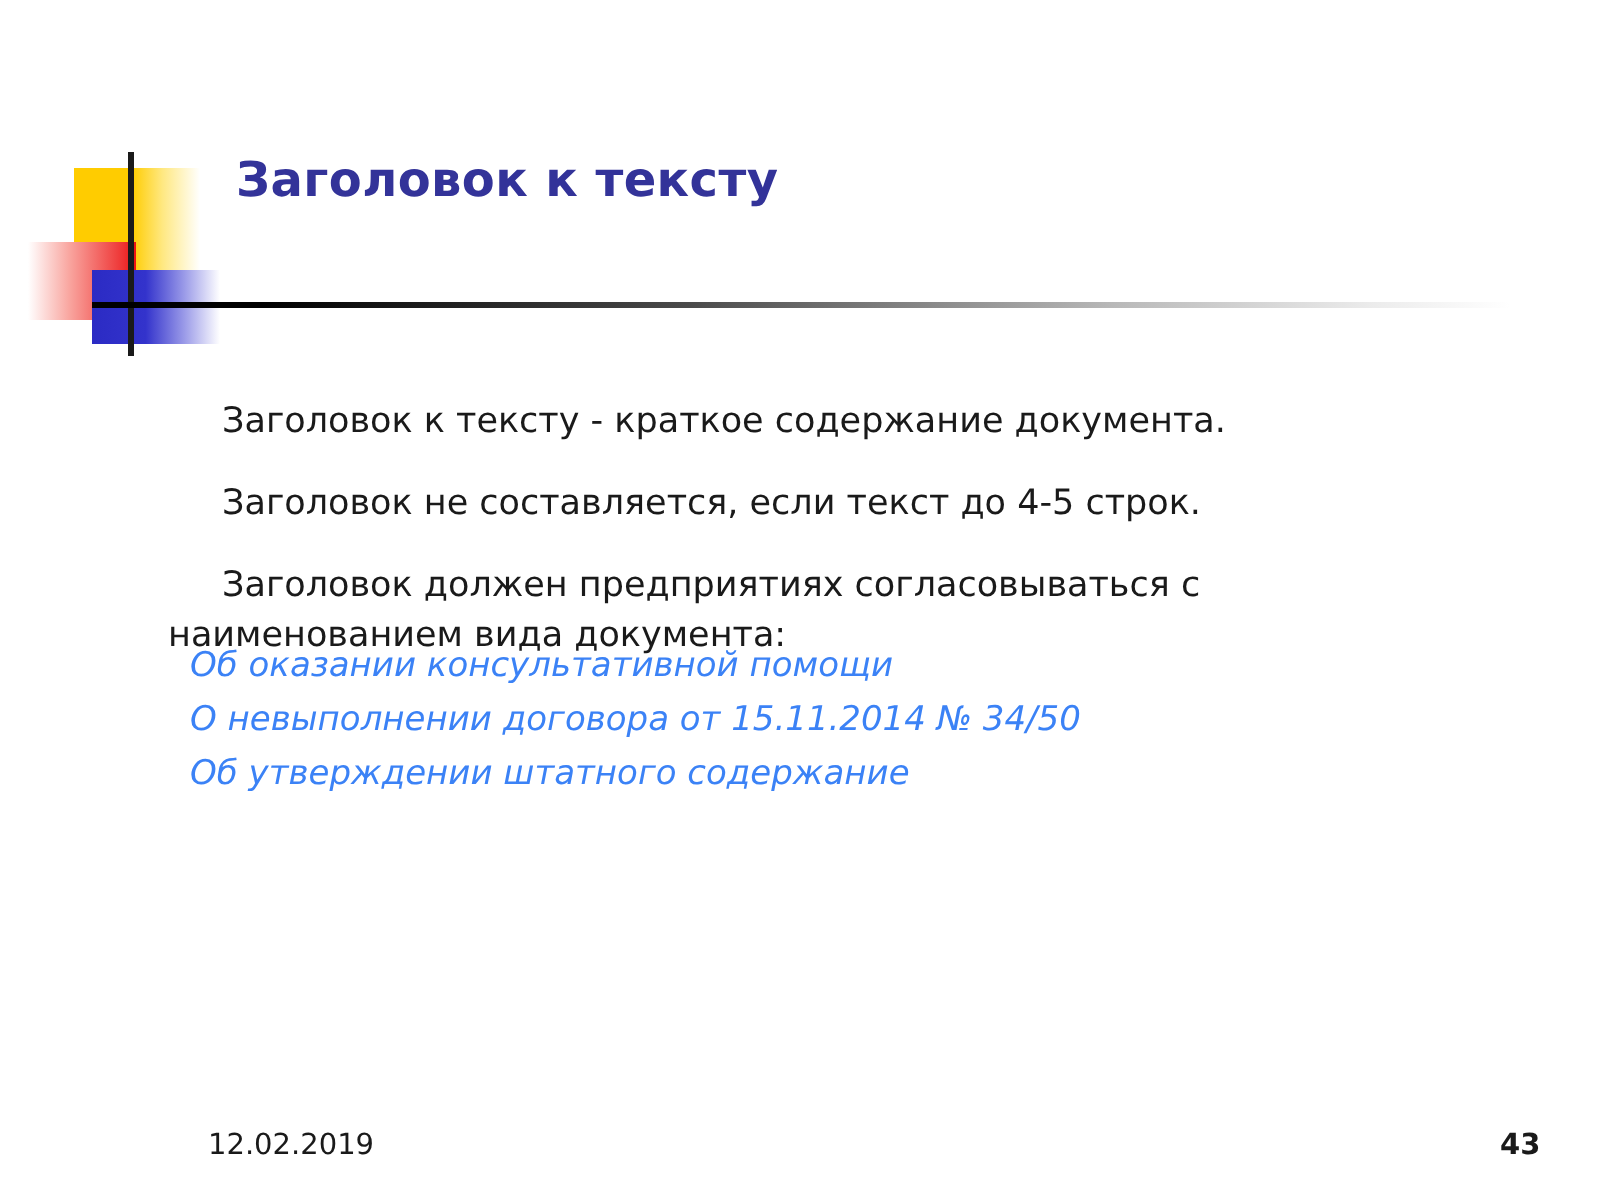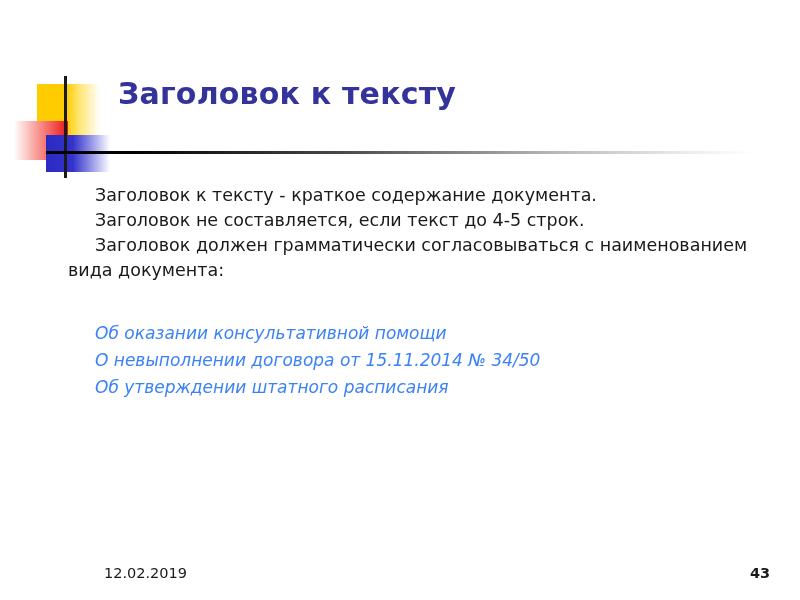--- a/index.html
+++ b/index.html
@@ -69,39 +69,39 @@
     width: 709px;
     height: 3px;
     background: linear-gradient(to right, #000000 0%, #000000 12%, #4a4a4a 42%, #b8b8b8 72%, #ebebeb 90%, #ffffff 100%);
   }
 
   
   .slide-title {
     position: absolute;
     left: 118px;
     top: 76px;
-    font-size: 30px;
+    font-size: 24px;
     font-weight: bold;
     color: #333399;
     letter-spacing: 0.2px;
     white-space: nowrap;
   }
 
   
   .body-block {
     position: absolute;
     left: 68px;
     top: 183px;
     width: 690px;
     font-size: 17.5px;
     color: #1a1a1a;
     line-height: 25px;
   }
   .body-block p {
-    margin: 0;
+    margin: 16px;
     text-indent: 27px;
   }
 
   
   .examples {
     position: absolute;
     left: 68px;
     top: 320px;
     width: 690px;
     font-size: 17px;
@@ -143,26 +143,26 @@
     <div class="sq sq-blue"></div>
     <div class="line-v"></div>
     <div class="line-h"></div>
   </div>
 
   <div class="slide-title">Заголовок к тексту</div>
 
   <div class="body-block">
     <p>Заголовок к тексту - краткое содержание документа.</p>
     <p>Заголовок не составляется, если текст до 4-5 строк.</p>
-    <p>Заголовок должен грамматически согласовываться с наименованием вида документа:</p>
+    <p>Заголовок должен предприятиях согласовываться с наименованием вида документа:</p>
   </div>
 
   <div class="examples">
     <p>Об оказании консультативной помощи</p>
     <p>О невыполнении договора от 15.11.2014 № 34/50</p>
-    <p>Об утверждении штатного расписания</p>
+    <p>Об утверждении штатного содержание</p>
   </div>
 
   <div class="footer-date">12.02.2019</div>
 
   <div class="footer-page">43</div>
 
 </div>
 
 </body></html>

